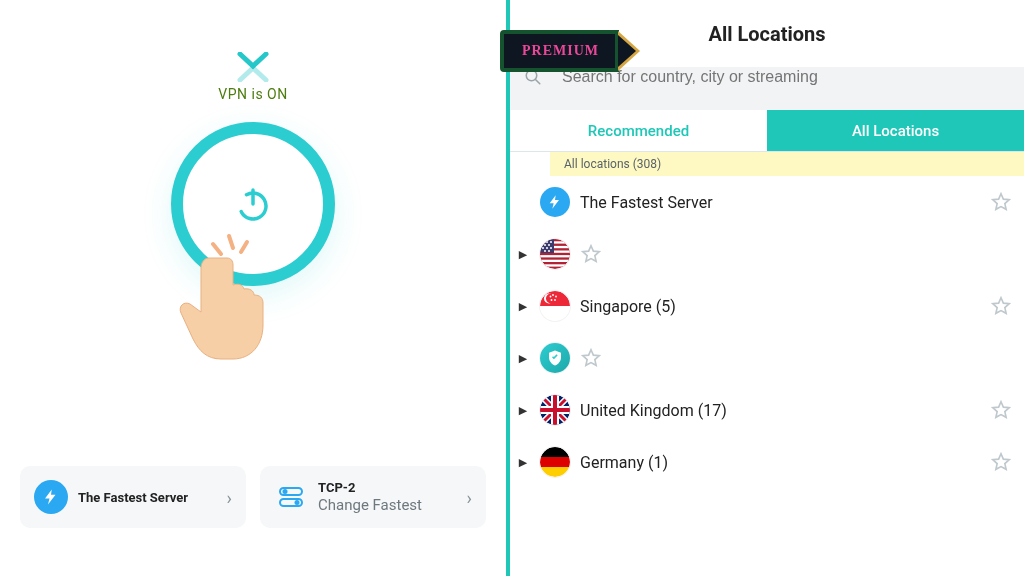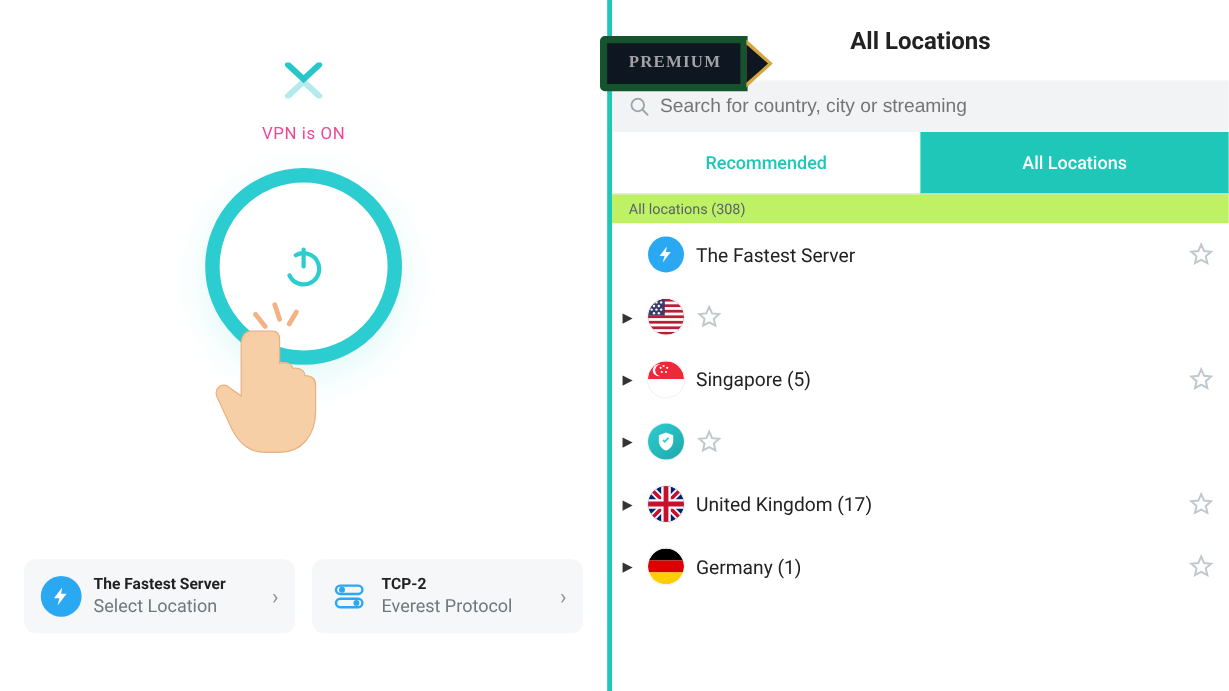--- a/index.html
+++ b/index.html
@@ -19,22 +19,22 @@
   }
   .divider {
     position: absolute; left: 506px; top: 0; width: 4px; height: 100%;
     background: #1ec7b7;
   }
   .logo {
     color: #25c7c9;
     transform: scaleY(1);
   }
   .status-text {
-    margin-top: 18px;
-    color: #ec4899;
+    margin-top: 0;
+    color: #4d7c0f;
     font-size: 14px;
     letter-spacing: .5px;
   }
   .power-btn-wrap {
     margin-top: 20px;
     position: relative;
   }
   .power-btn {
     width: 164px; height: 164px; border-radius: 50%;
     border: 12px solid #2ccdd0;
@@ -84,26 +84,26 @@
     position: relative;
     border-bottom: 1px solid #f1f3f4;
   }
   .premium-ribbon {
     position: absolute; left: -10px; top: 30px;
     display: flex; align-items: center;
     z-index: 5;
   }
   .ribbon-body {
     background: #0e1622;
-    color: #a3a3a3;
+    color: #ec4899;
     font-weight: 700;
     font-size: 14px;
     letter-spacing: 1px;
     padding: 9px 16px 9px 18px;
-    border: 6px solid #14532d;
+    border: 4px solid #14532d;
     border-radius: 4px 0 0 4px;
     font-family: "Georgia", serif;
   }
   .ribbon-arrow {
     width: 0; height: 0;
     border-top: 20px solid transparent;
     border-bottom: 20px solid transparent;
     border-left: 22px solid #d6a642;
     margin-left: -1px;
   }
@@ -113,42 +113,42 @@
     border-top: 16px solid transparent;
     border-bottom: 16px solid transparent;
     border-left: 18px solid #0e1622;
   }
   .header-title {
     width: 100%; text-align: center;
     font-size: 20px; font-weight: 700; color: #222;
   }
   .search-bar {
     height: 42px; background: #f1f3f4;
-    display: flex; align-items: center;
+    display: flex; align-items: flex-start;
     padding: 0 14px;
-    gap: 8px;
+    gap: 20px;
   }
   .search-bar input {
     border: none; background: transparent; outline: none;
     font-size: 16px; color: #7b8489;
     flex: 1;
   }
   .tabs {
-    display: flex; height: 52px;
+    display: flex; height: 42px;
   }
   .tab {
     flex: 1; display: flex; align-items: center; justify-content: center;
     font-size: 15px; font-weight: 500; cursor: pointer;
     border-bottom: 1px solid #dfe6e9;
   }
   .tab-rec { color: #1ec7b7; background: #fff; }
   .tab-all { color: #fff; background: #1ec7b7; }
   .section-header {
-    background: #bef264; color: #5a6268;
-    font-size: 12px; padding: 5px 14px;
+    background: #fef9c3; color: #5a6268;
+    font-size: 12px; padding: 5px 14px; margin-left: 40px;
   }
   .list { flex: 1; overflow: hidden; }
   .row {
     display: flex; align-items: center;
     height: 52px;
     padding: 0 12px 0 6px;
     gap: 10px;
     cursor: pointer;
   }
   .row + .row { }
@@ -204,37 +204,36 @@
 
   <div class="bottom-cards">
     <div class="card">
       <div class="icon-wrap icon-bolt">
         <svg width="18" height="18" viewBox="0 0 24 24">
             <path fill="#fff" d="M13 2 L4 14 h6 l-2 8 10-13 h-6z"></path>
           </svg>
       </div>
       <div class="card-text">
         <div class="card-title">The Fastest Server</div>
-        <div class="card-sub">Select Location</div>
       </div>
       <div class="card-chevron">›</div>
     </div>
 
     <div class="card">
       <div class="icon-wrap icon-protocol">
         <svg width="30" height="30" viewBox="0 0 30 30">
           <rect x="4" y="6" width="22" height="7" rx="3.5" fill="none" stroke="#2aa8f2" stroke-width="2"></rect>
           <circle cx="9" cy="9.5" r="2.5" fill="#2aa8f2"></circle>
           <rect x="4" y="17" width="22" height="7" rx="3.5" fill="none" stroke="#2aa8f2" stroke-width="2"></rect>
           <circle cx="21" cy="20.5" r="2.5" fill="#2aa8f2"></circle>
         </svg>
       </div>
       <div class="card-text">
         <div class="card-title">TCP-2</div>
-        <div class="card-sub">Everest Protocol</div>
+        <div class="card-sub">Change Fastest</div>
       </div>
       <div class="card-chevron">›</div>
     </div>
   </div>
 </div>
 
 <div class="divider"></div>
 
 <div class="right-panel">
   <div class="header-row">

